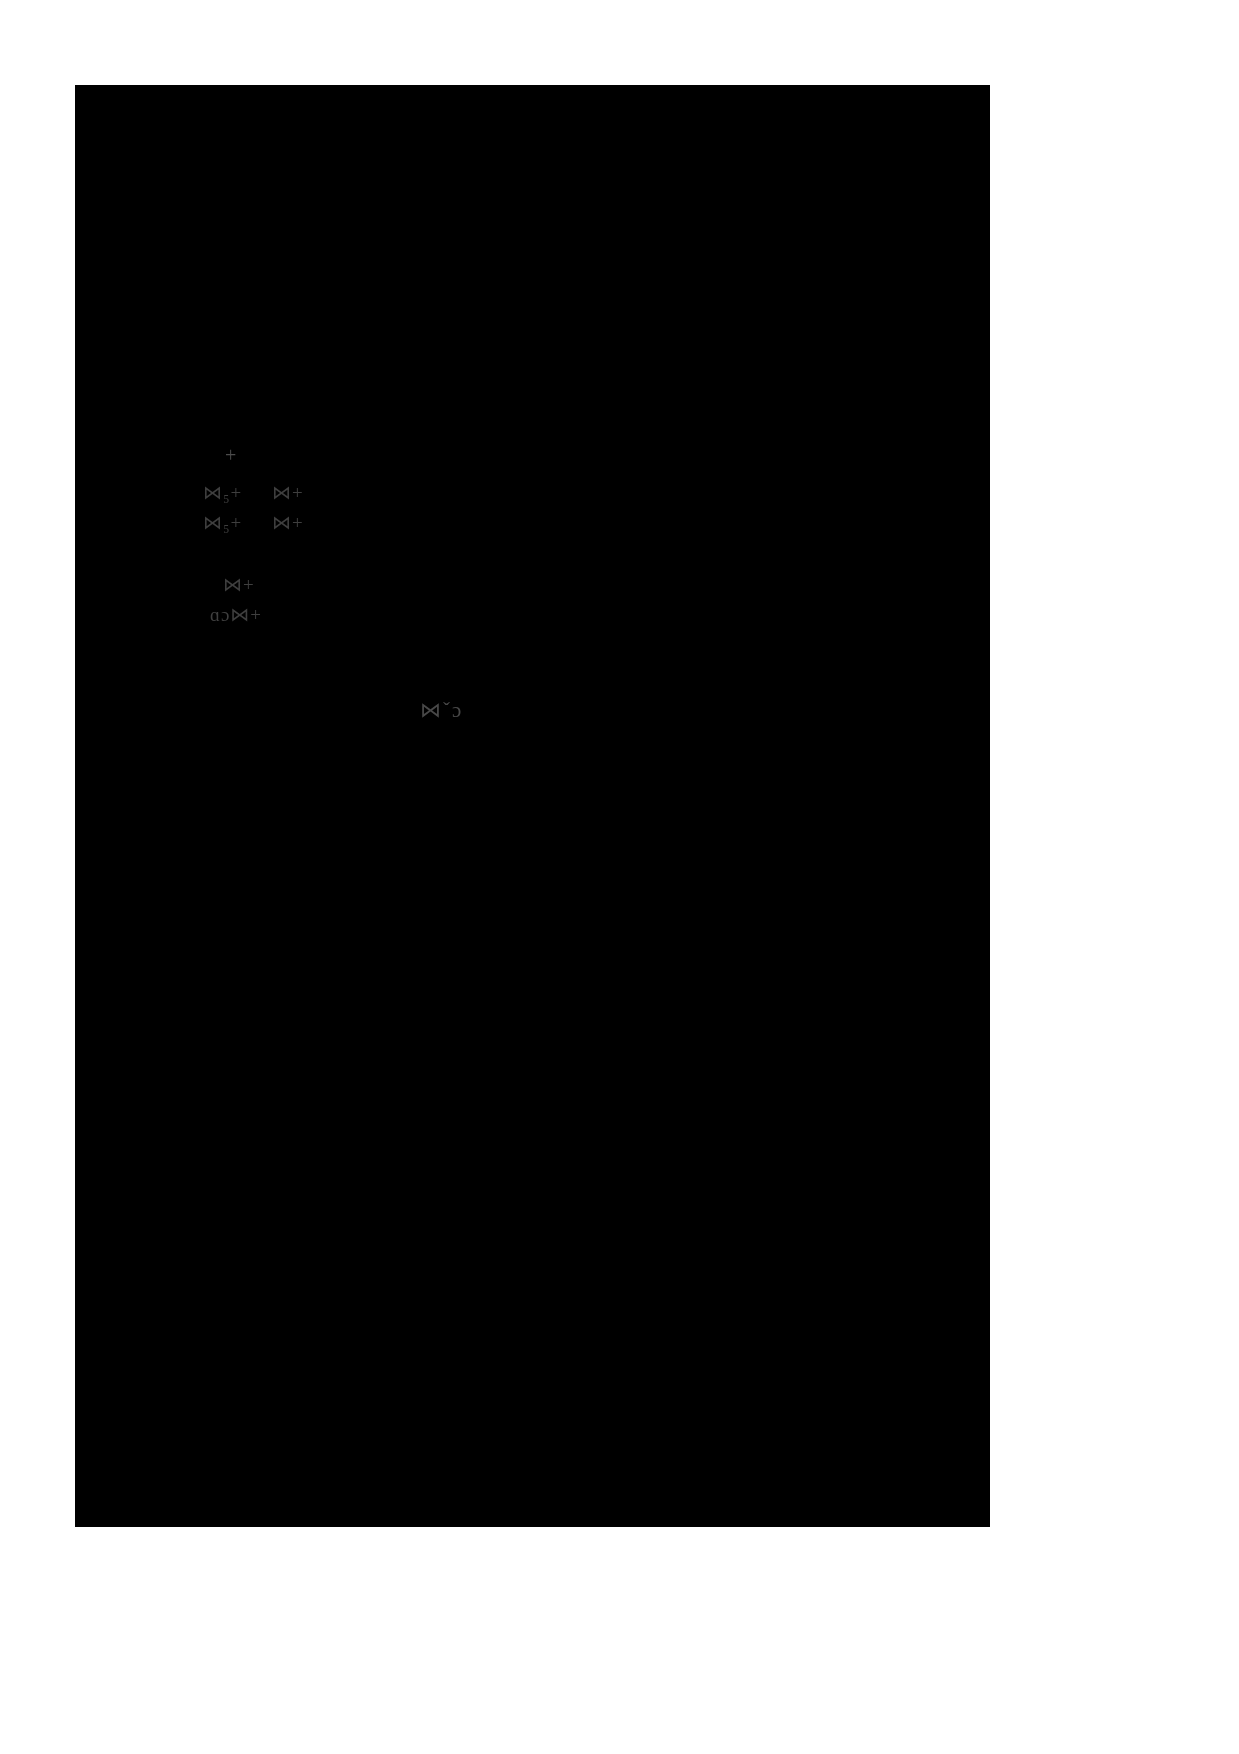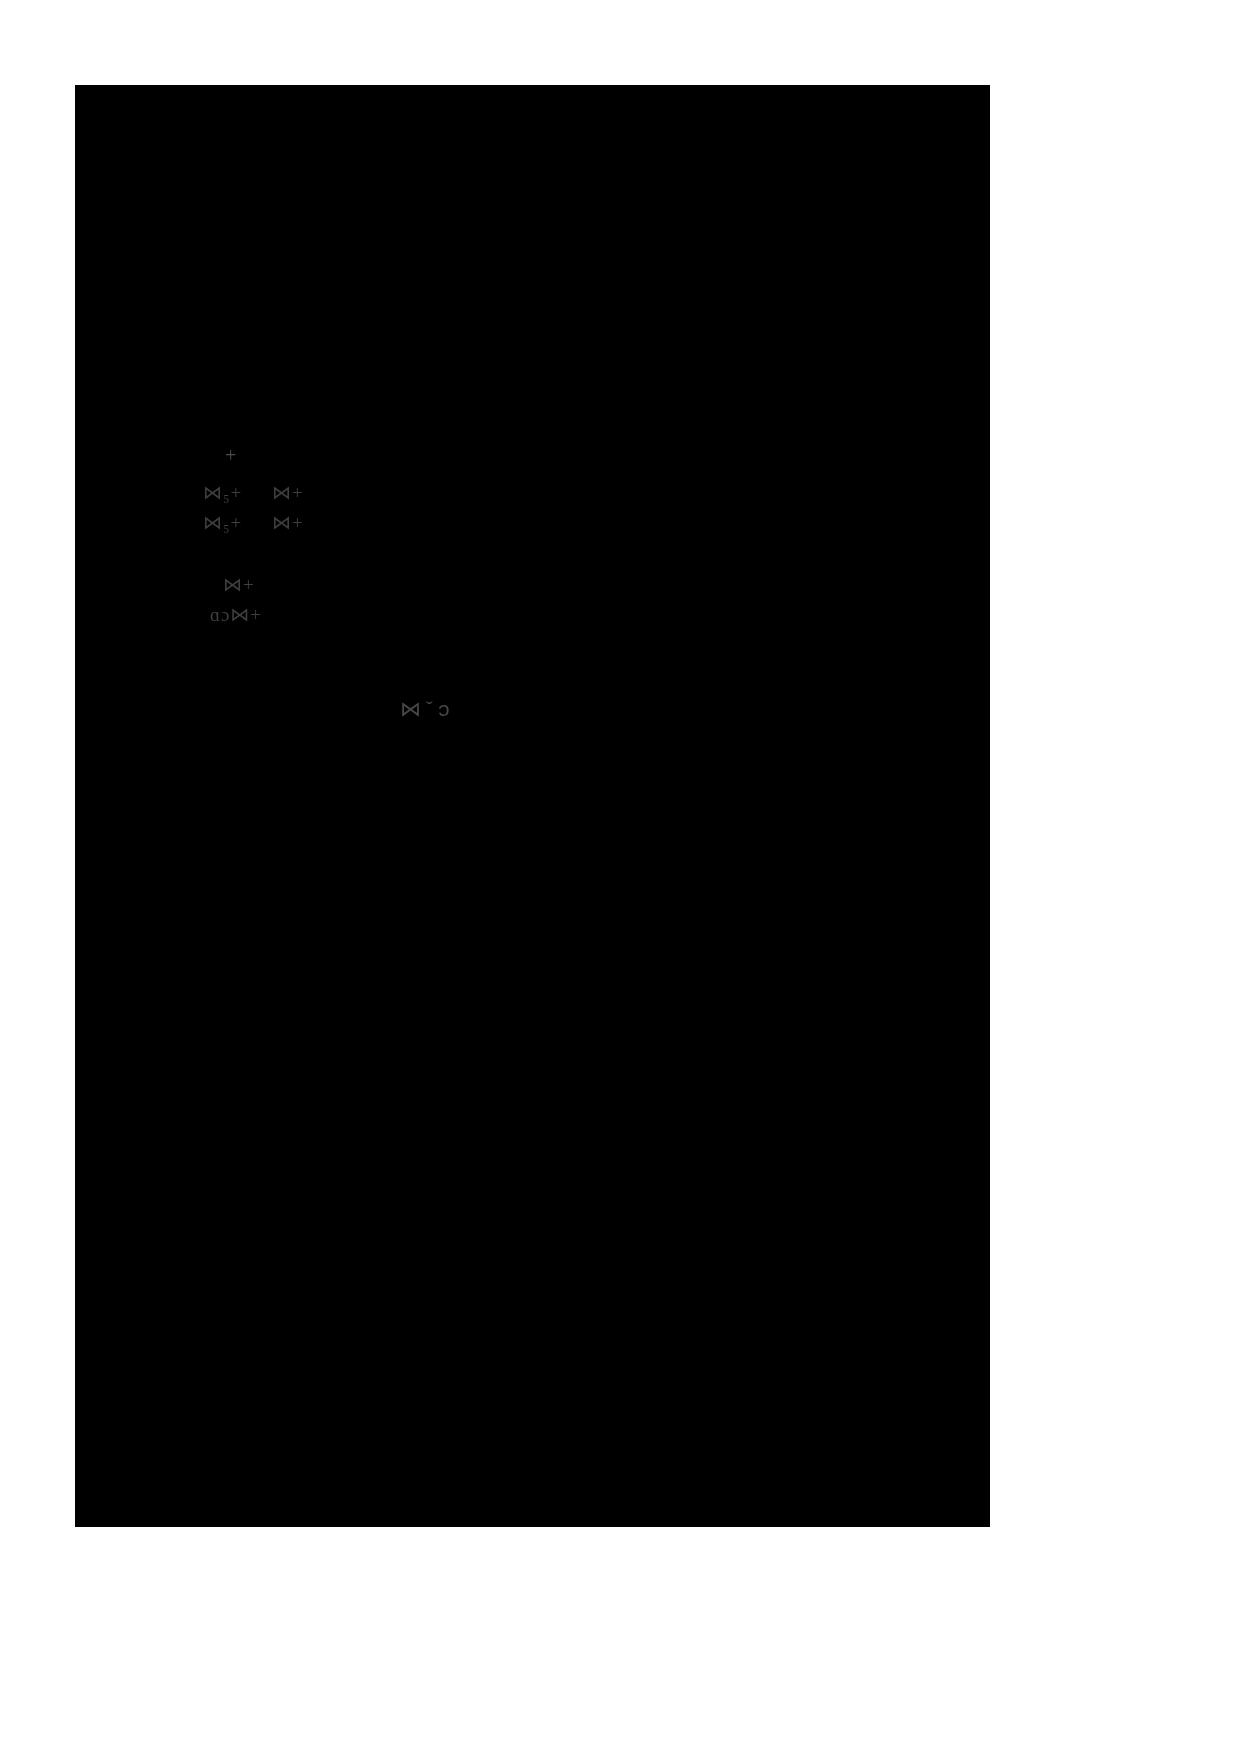--- a/index.html
+++ b/index.html
@@ -77,26 +77,25 @@
     font-size: 19px;
     letter-spacing: 1px;
   }
   .mark.m-row4 {
     left: 135px;
     top: 520px;
     font-size: 19px;
     letter-spacing: 1px;
   }
   .mark.m-center {
-    left: 325px;
+    left: 345px;
     top: 615px;
     font-size: 21px;
     letter-spacing: 2px;
     color: #555555;
-    font-family: Liberation Mono, monospace;
   }
   .blur {
     filter: blur(0.6px);
   }
 </style>
 </head>
 <body>
 
 <div class="page">
 

